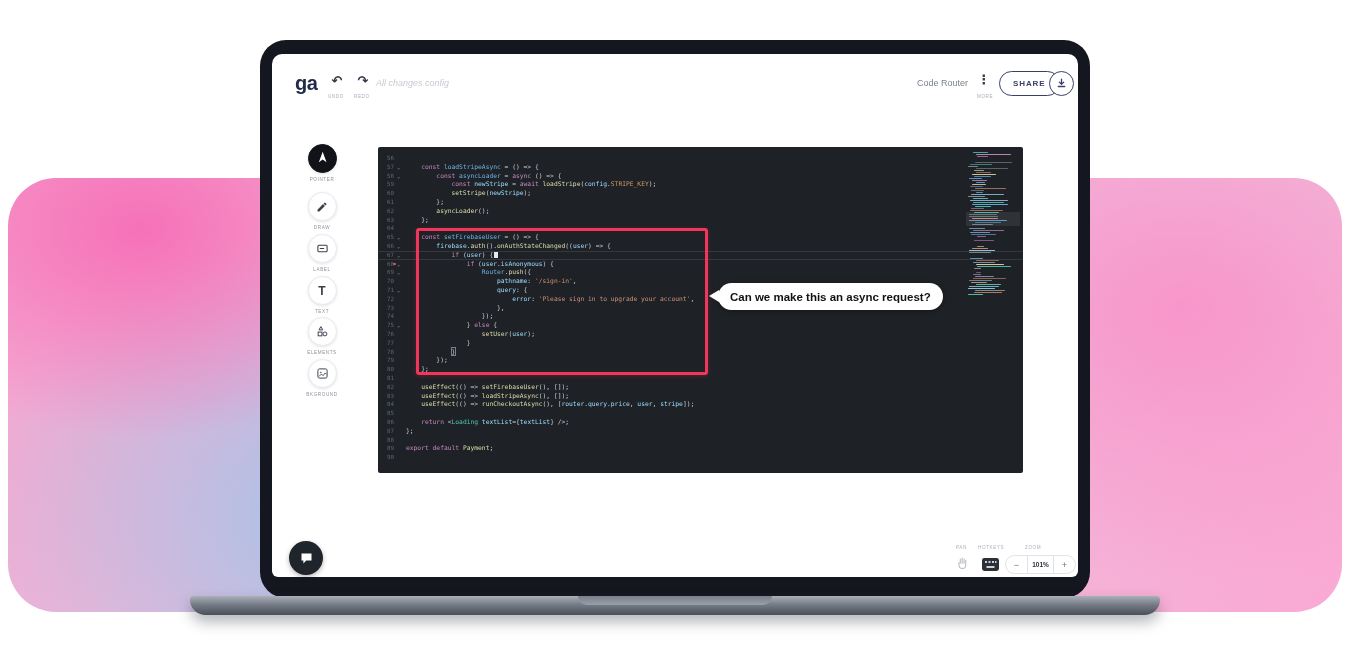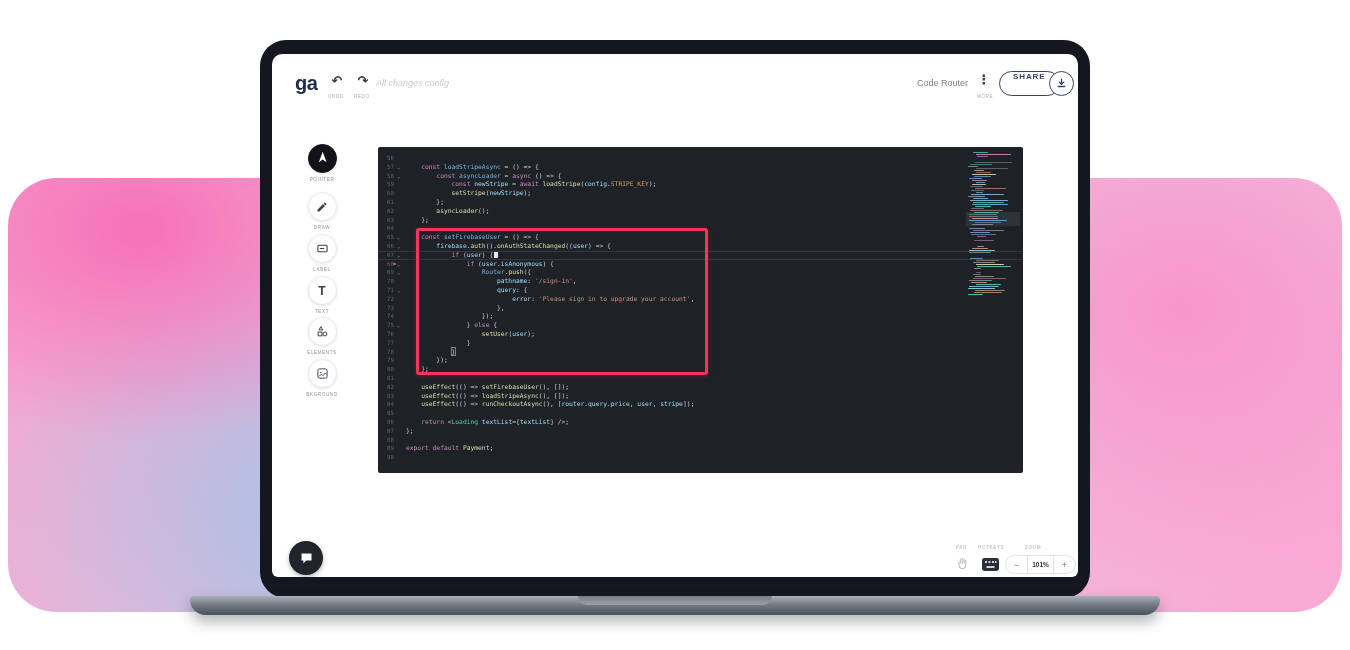--- a/index.html
+++ b/index.html
@@ -25,21 +25,21 @@
     border-radius:4px 4px 16px 16px;box-shadow:0 7px 14px rgba(40,46,58,.35);}
   .base-notch{position:absolute;left:388px;top:0;width:194px;height:9px;background:linear-gradient(#787f89,#9aa0a9);border-radius:0 0 10px 10px;}
 
   
   .logo{position:absolute;left:23px;top:18px;font-size:20px;font-weight:700;letter-spacing:-.5px;color:#222c49;}
   .tb-icon{position:absolute;width:22px;text-align:center;font-size:13px;font-weight:700;color:#333a47;font-family:"DejaVu Sans",sans-serif;cursor:pointer;}
   .tb-lab{position:absolute;font-size:4.6px;letter-spacing:.6px;color:#a9aeb8;}
   .autosave{position:absolute;left:104px;top:24px;font-size:9px;font-style:italic;color:#c7cbd1;}
   .doc-title{position:absolute;left:645px;top:24px;font-size:9px;color:#7b818c;}
   .share-btn{position:absolute;left:727px;top:17px;height:25px;padding:0 13px;border:1.6px solid #39416a;border-radius:14px;background:#fff;
-    font-size:8px;font-weight:700;letter-spacing:.9px;color:#39416a;display:flex;align-items:flex-start;cursor:pointer;}
+    font-size:8px;font-weight:700;letter-spacing:.9px;color:#39416a;display:flex;align-items:center;cursor:pointer;}
   .dl-btn{position:absolute;left:777px;top:17px;width:25px;height:25px;border:1.6px solid #39416a;border-radius:50%;background:#fff;display:flex;align-items:center;justify-content:center;cursor:pointer;}
 
   
   .tool{position:absolute;left:19px;width:62px;text-align:center;cursor:pointer;}
   .tool .circ{width:29px;height:29px;border-radius:50%;background:#fff;border:1px solid #e8eaee;box-shadow:0 1px 3px rgba(30,35,50,.12);
     margin:0 auto;display:flex;align-items:center;justify-content:center;}
   .tool.active .circ{background:#111318;border-color:#111318;}
   .tool .t-lab{margin-top:4px;font-size:4.6px;letter-spacing:.6px;color:#8d939d;}
   .t-glyph{font-size:12px;font-weight:700;color:#3a404c;}
 
@@ -411,20 +411,23 @@
           <div class="mm-row" style="width: 24.72px; margin-left: 8.17627px; background: rgb(78, 201, 176); opacity: 0.922955;"></div>
           <div class="mm-row" style="width: 30.2355px; margin-left: 0.789591px; background: rgb(156, 220, 254); opacity: 0.739155;"></div>
           <div class="mm-row" style="width: 27.1048px; margin-left: 0.182141px; background: rgb(156, 220, 254); opacity: 0.850454;"></div>
           <div class="mm-row" style="width: 29.6588px; margin-left: 7.11564px; background: rgb(220, 220, 170); opacity: 0.566331;"></div>
           <div class="mm-row" style="width: 27.7826px; margin-left: 6.2089px; background: rgb(206, 145, 120); opacity: 0.796923;"></div>
           <div class="mm-row" style="width: 14.9117px; margin-left: 0.118885px; background: rgb(78, 201, 176); opacity: 0.925498;"></div>
         </div>
     </div>
 
     <div class="anno-rect"></div>
+    <div class="bubble">
+      <span class="bubble-text">Can we make this an async request?</span>
+    </div>
 
     <div class="chat-fab">
       <svg width="15" height="15" viewBox="0 0 24 24">
         <path d="M4 4h16v11h-8.5L7 20v-5H4z" fill="#fff"></path>
       </svg>
     </div>
 
     <div class="ctrl-lab" style="left:684px;top:491px;">PAN</div>
     <div class="ctrl-lab" style="left:706px;top:491px;">HOTKEYS</div>
     <div class="ctrl-lab" style="left:753px;top:491px;">ZOOM</div>

